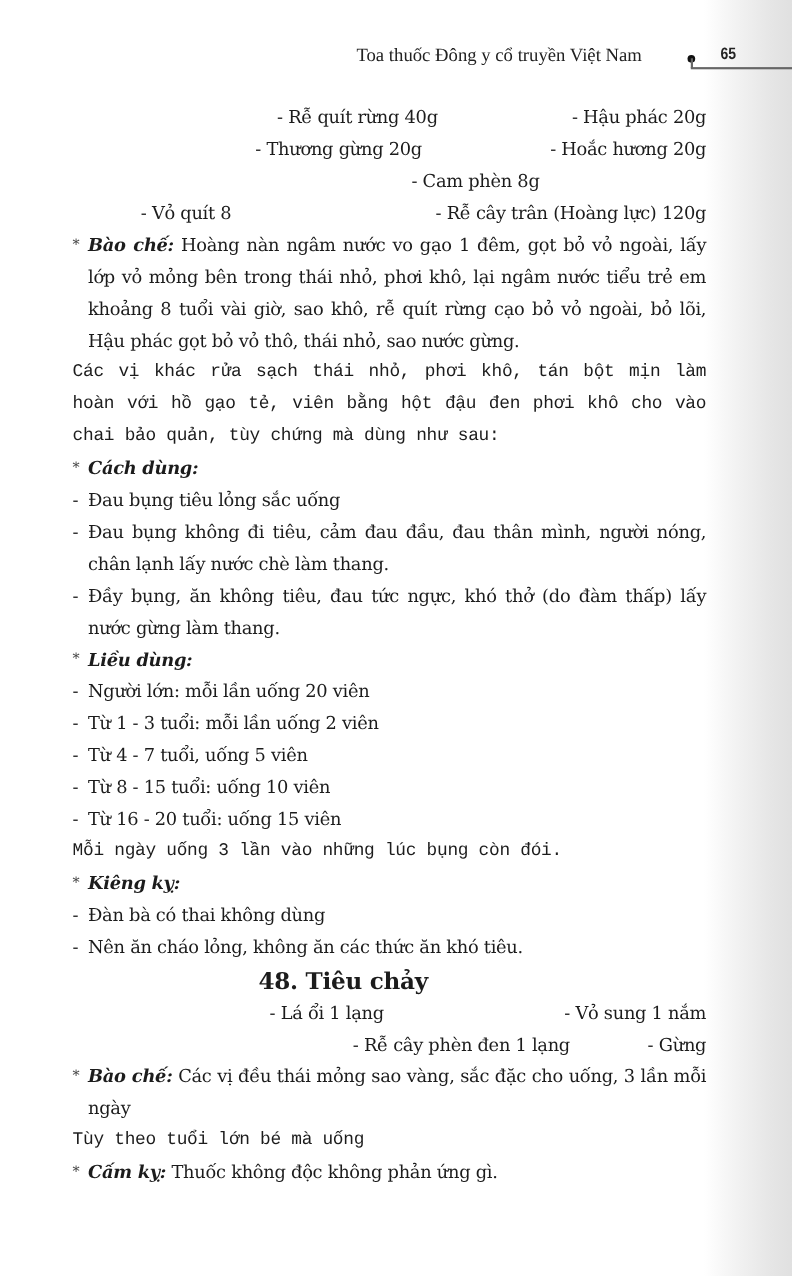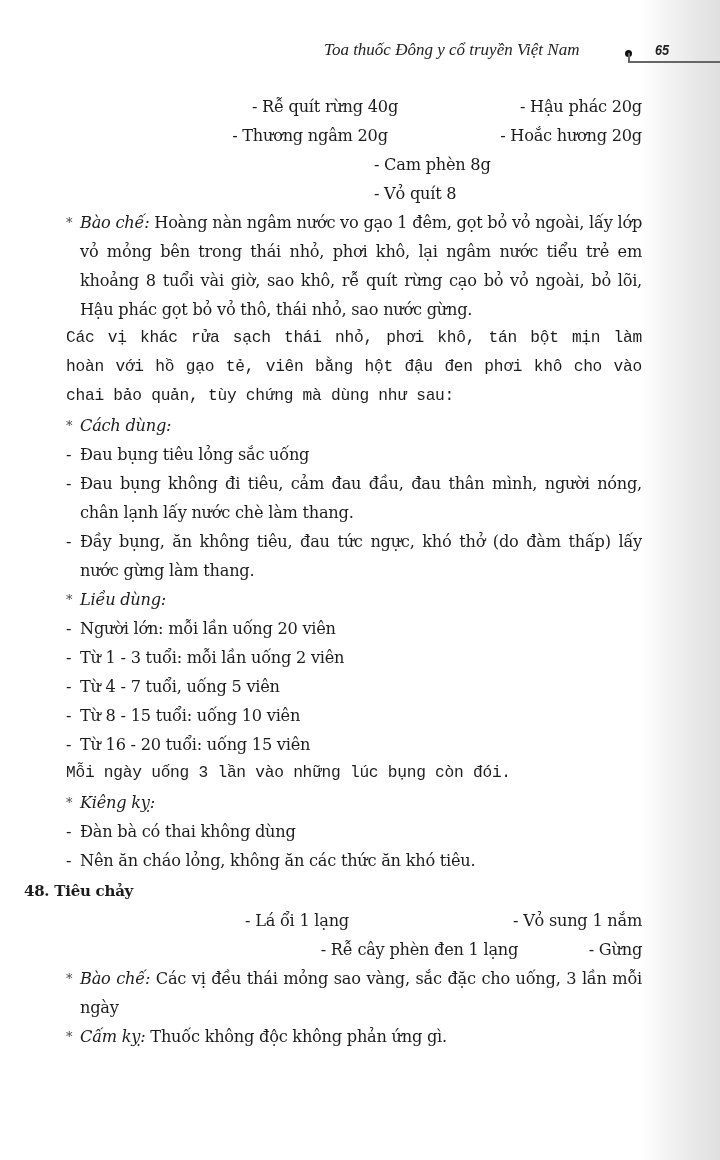--- a/index.html
+++ b/index.html
@@ -3,21 +3,21 @@
 <meta charset="utf-8">
 <style>
   html, body { margin: 0; padding: 0; }
   body {
     width: 720px; height: 1160px; position: relative; overflow: hidden;
     background: linear-gradient(to right, #ffffff 0px, #ffffff 640px, #f2f2f2 670px, #e6e6e6 700px, #e0e0e0 720px);
     font-family: "DejaVu Serif", "Liberation Serif", serif;
     color: #1c1c1c;
   }
   .header {
-    position: absolute; top: 36px; left: 0; width: 716px; height: 30px; font-style: italic;
+    position: absolute; top: 36px; left: 0; width: 716px; height: 30px;
   }
   .running-title {
     position: absolute; left: 324px; top: 4px;
     font-family: "Liberation Serif", serif; font-size: 17px; color: #222;
     white-space: nowrap;
   }
   .header-dot {
     position: absolute; left: 625px; top: 14px; width: 7px; height: 7px;
     background: #111; border-radius: 50%;
   }
@@ -37,26 +37,26 @@
     font-family: "DejaVu Serif", serif; font-size: 16.2px; line-height: 29px;
     letter-spacing: -0.25px;
   }
   .row2 { display: flex; height: 29px; justify-content: flex-end; }
   .row2 .c1 { width: 268px; white-space: nowrap; }
   .row2 .c2 { white-space: nowrap; }
   .para { text-align: justify; font-family: Liberation Mono, monospace; }
   .star { display: flex; }
   .star .mark { width: 14px; flex: none; font-size: 13px; color: #444; }
   .star .body { flex: 1; text-align: justify; }
-  .star .label { font-style: italic; }
+  .star .label { font-style: italic; font-weight: bold; }
   .dash { display: flex; padding-left: 0; }
   .dash .d { width: 14px; flex: none; }
   .dash .t { flex: 1; text-align: justify; }
   .section-title {
-    position: relative; left: -42px; font-weight: bold; font-size: 15px; margin: 2px 0 0 0;
+    position: relative; left: -42px; font-weight: bold; font-size: 21px; margin: 2px 0 0 0; text-align: center;
   }
   .rows48 .c1 { width: 268px; margin-left: 39px; }
 </style>
 </head>
 <body>
 
 <div class="header">
   <span class="running-title">Toa thuốc Đông y cổ truyền Việt Nam</span>
   <span class="header-dot"></span>
   <span class="header-rule-v"></span>
@@ -65,28 +65,29 @@
 </div>
 
 <div class="content">
 
   <div>
     <div class="row2">
       <span class="c1">- Rễ quít rừng 40g</span>
       <span class="c2">- Hậu phác 20g</span>
     </div>
     <div class="row2">
-      <span class="c1">- Thương ngâm 20g</span>
+      <span class="c1">- Thương gừng 20g</span>
       <span class="c2">- Hoắc hương 20g</span>
     </div>
     <div class="row2">
       <span class="c1">- Cam phèn 8g</span>
     </div>
     <div class="row2">
       <span class="c1">- Vỏ quít 8</span>
+      <span class="c2">- Rễ cây trân (Hoàng lực) 120g</span>
     </div>
   </div>
 
   <div class="star">
     <span class="mark">*</span>
     <span class="body"><span class="label">Bào chế:</span><span> Hoàng nàn ngâm nước vo gạo 1 đêm, gọt bỏ vỏ ngoài, lấy lớp vỏ mỏng bên trong thái nhỏ, phơi khô, lại ngâm nước tiểu trẻ em khoảng 8 tuổi vài giờ, sao khô, rễ quít rừng cạo bỏ vỏ ngoài, bỏ lõi, Hậu phác gọt bỏ vỏ thô, thái nhỏ, sao nước gừng.</span></span>
   </div>
 
   <div class="para">Các vị khác rửa sạch thái nhỏ, phơi khô, tán bột mịn làm hoàn với hồ gạo tẻ, viên bằng hột đậu đen phơi khô cho vào chai bảo quản, tùy chứng mà dùng như sau:</div>
 
@@ -158,19 +159,20 @@
       <span class="c1">- Rễ cây phèn đen 1 lạng</span>
       <span class="c2">- Gừng</span>
     </div>
   </div>
 
   <div class="star">
     <span class="mark">*</span>
     <span class="body"><span class="label">Bào chế:</span><span> Các vị đều thái mỏng sao vàng, sắc đặc cho uống, 3 lần mỗi ngày</span></span>
   </div>
 
+  <div class="para">Tùy theo tuổi lớn bé mà uống</div>
 
   <div class="star">
     <span class="mark">*</span>
     <span class="body"><span class="label">Cấm kỵ:</span><span> Thuốc không độc không phản ứng gì.</span></span>
   </div>
 
 </div>
 
 </body></html>

